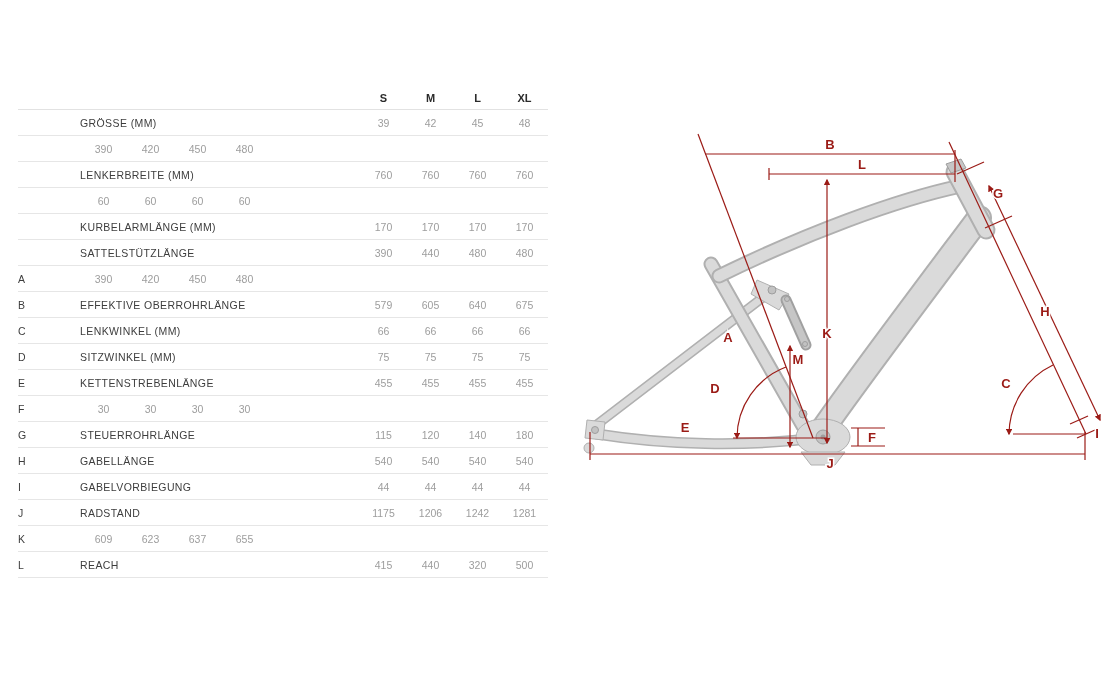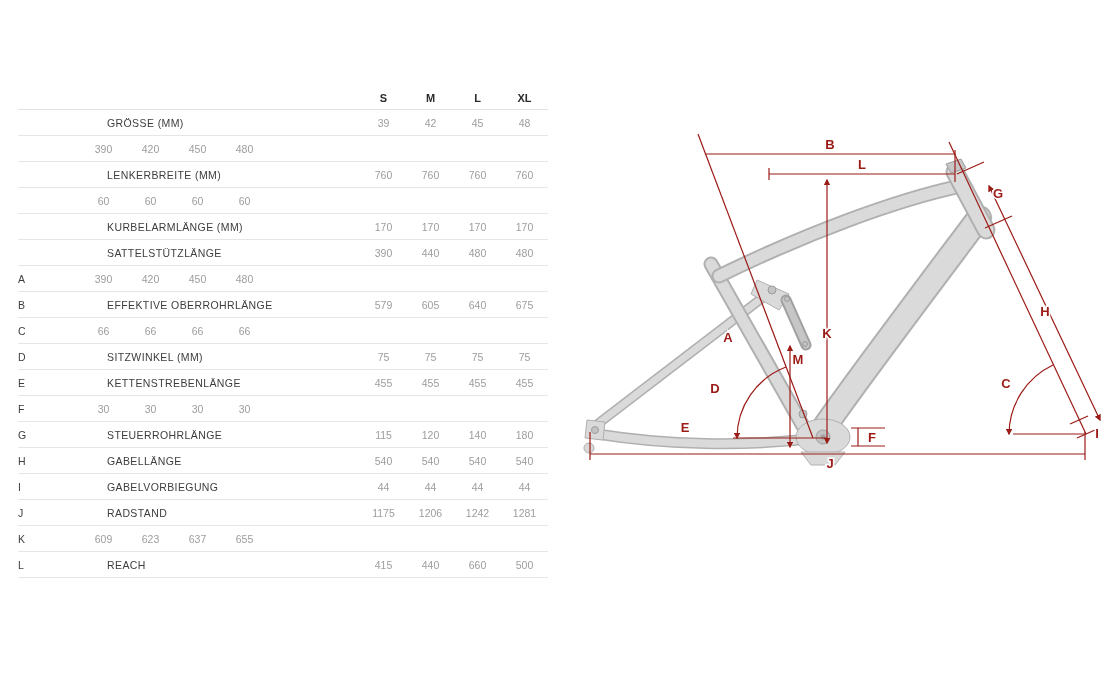--- a/index.html
+++ b/index.html
@@ -10,21 +10,21 @@
   html,body{margin:0;padding:0;}
   body{
     width:1119px;height:689px;background:#ffffff;position:relative;overflow:hidden;
     font-family:"Liberation Sans", sans-serif;
   }
   .geo-table{position:absolute;left:18px;top:86px;width:530px;}
   .thead{display:flex;height:23px;align-items:center;border-bottom:1px solid #e2e2e2;}
   .trow{display:flex;height:25px;align-items:center;border-bottom:1px solid #e6e6e6;}
   .cell{white-space:nowrap;overflow:hidden;}
   .cell.letter{width:62px;font-size:10.5px;color:#3d3d3d;letter-spacing:.4px;}
-  .cell.label{flex:1;font-size:10.5px;color:#3d3d3d;letter-spacing:.4px;margin-left:27px;}
+  .cell.label{flex:1;font-size:10.5px;color:#3d3d3d;letter-spacing:.4px;}
   .cell.value{width:47px;text-align:center;font-size:10.5px;color:#9d9d9d;}
   .thead .cell.value{color:#2b2b2b;font-weight:bold;font-size:11px;}
   .diagram{position:absolute;left:565px;top:116px;width:550px;height:362px;}
   svg .dim{stroke:var(--accent);stroke-width:1.2;fill:none;}
   svg .dim-thin{stroke:var(--accent);stroke-width:1;fill:none;}
   svg .dimlbl{font:bold 13px "Liberation Sans",sans-serif;fill:var(--accent);
               stroke:#ffffff;stroke-width:3px;paint-order:stroke;text-anchor:middle;}
   svg .tube-o{stroke:var(--frame-line);fill:none;stroke-linecap:round;}
   svg .tube-i{stroke:var(--frame-fill);fill:none;stroke-linecap:round;}
   svg .part{fill:var(--frame-fill);stroke:var(--frame-line);stroke-width:1;}
@@ -100,20 +100,21 @@
       <div class="trow">
         <span class="cell letter">B</span>
         <span class="cell label">EFFEKTIVE OBERROHRLÄNGE</span>
         <span class="cell value">579</span>
         <span class="cell value">605</span>
         <span class="cell value">640</span>
         <span class="cell value">675</span>
       </div>
       <div class="trow">
         <span class="cell letter">C</span>
+        <span class="cell label">LENKWINKEL (MM)</span>
         <span class="cell value">66</span>
         <span class="cell value">66</span>
         <span class="cell value">66</span>
         <span class="cell value">66</span>
       </div>
       <div class="trow">
         <span class="cell letter">D</span>
         <span class="cell label">SITZWINKEL (MM)</span>
         <span class="cell value">75</span>
         <span class="cell value">75</span>
@@ -172,21 +173,21 @@
         <span class="cell value">609</span>
         <span class="cell value">623</span>
         <span class="cell value">637</span>
         <span class="cell value">655</span>
       </div>
       <div class="trow">
         <span class="cell letter">L</span>
         <span class="cell label">REACH</span>
         <span class="cell value">415</span>
         <span class="cell value">440</span>
-        <span class="cell value">660</span>
+        <span class="cell value">320</span>
         <span class="cell value">500</span>
       </div>
     </div>
 </div>
 
 <div class="diagram">
   <svg width="550" height="362" viewBox="0 0 550 362">
     <defs>
       <marker id="arrow" viewBox="0 0 10 10" refX="8" refY="5" markerWidth="5.5" markerHeight="5.5" orient="auto-start-reverse">
         <path d="M0,0 L10,5 L0,10 Z" fill="#9b1b16"></path>

